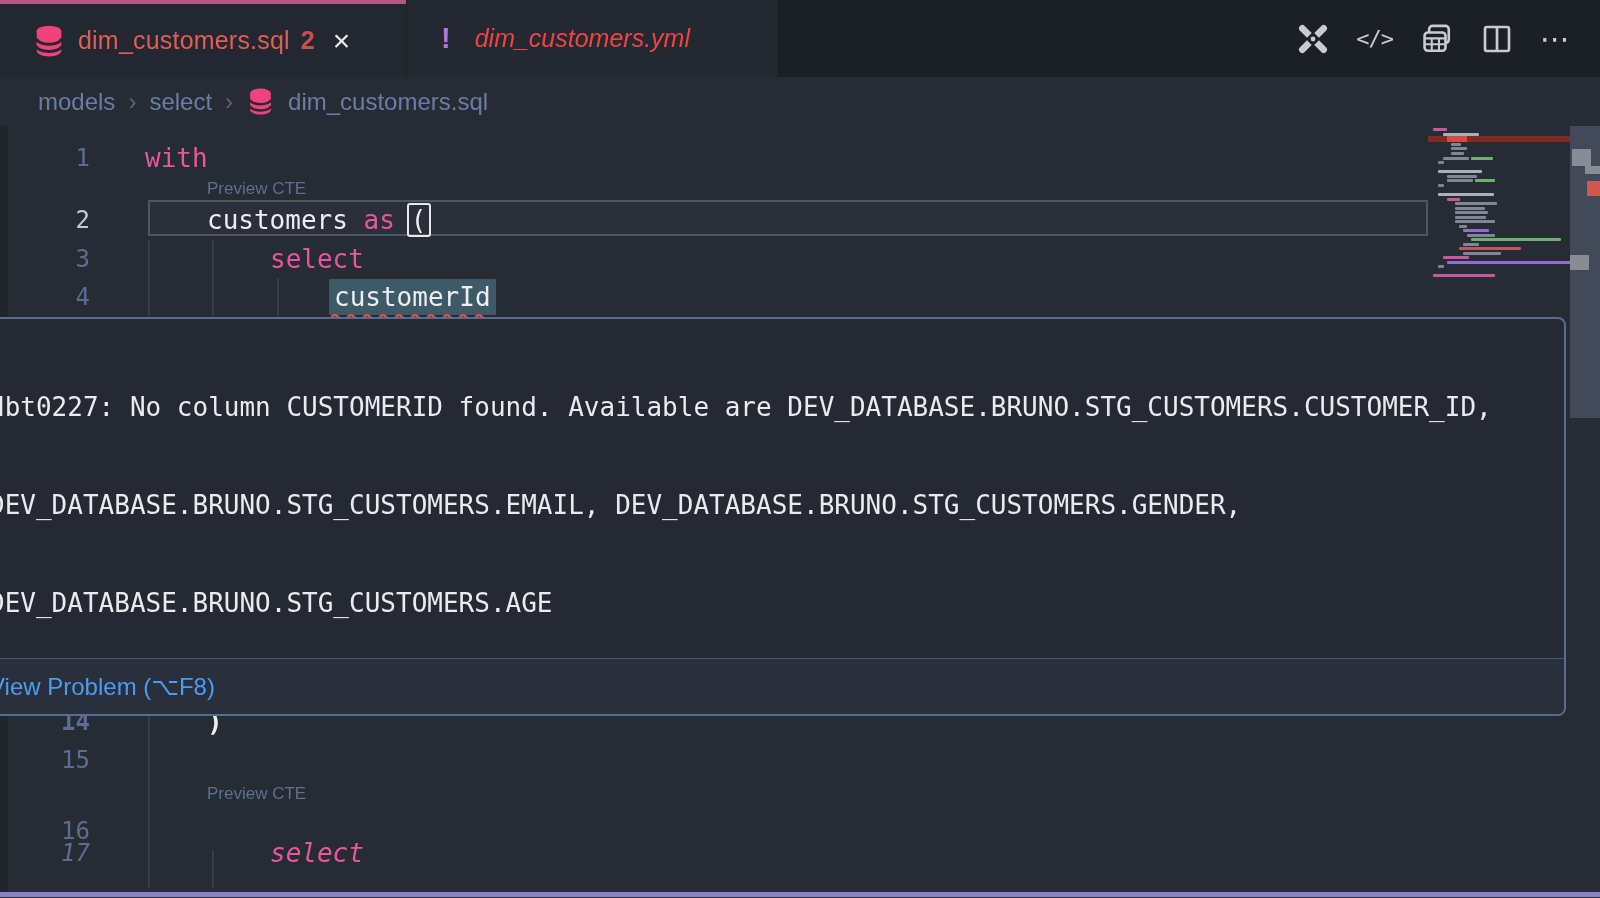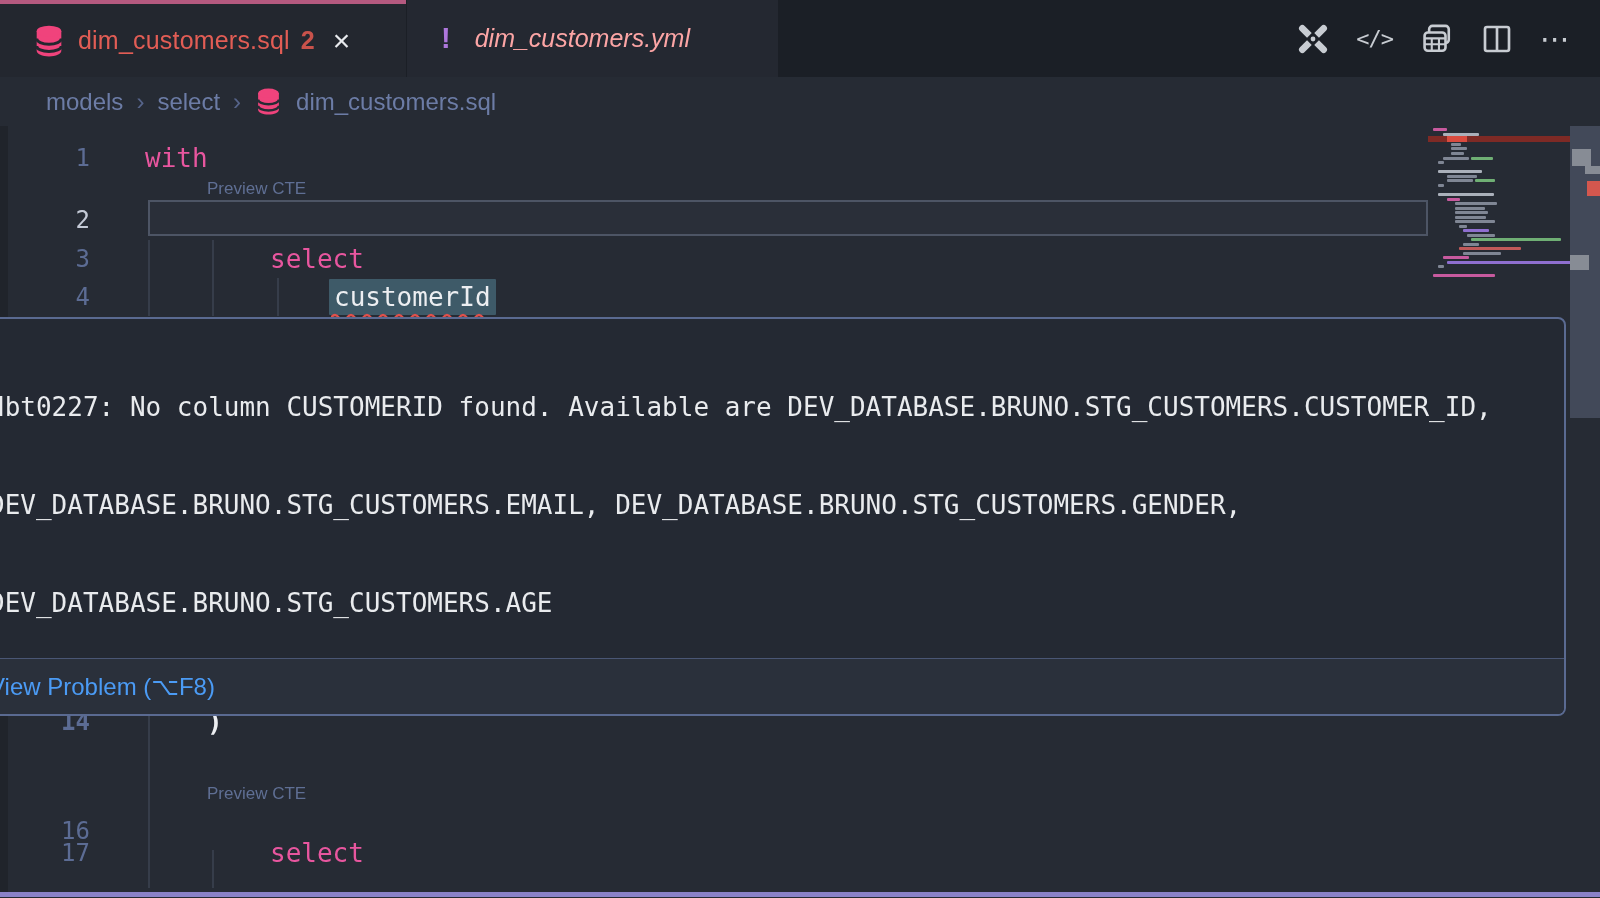--- a/index.html
+++ b/index.html
@@ -8,29 +8,29 @@
     -webkit-font-smoothing:antialiased;}
   
   #tabbar{position:absolute;left:0;top:0;width:1600px;height:77px;background:#1b1f26;}
   .tab{position:absolute;top:0;height:77px;display:flex;align-items:center;box-sizing:border-box;cursor:pointer;}
   #tab-active{left:0;width:406px;background:#23272f;border-top:4px solid #b4597f;padding-left:34px;}
   #tab-active .tab-title{color:#e25d55;font-size:25px;margin-left:14px;letter-spacing:.2px;}
   #tab-active .tab-badge{color:#c8524b;font-size:25px;font-weight:700;margin-left:11px;}
   #tab-active .tab-close{color:#e8eaee;font-size:30px;margin-left:18px;line-height:1;cursor:pointer;}
   #tab-inactive{left:407px;width:371px;background:#242831;padding-left:34px;}
   .warn-glyph{color:#ae77dc;font-size:29px;font-weight:700;}
-  #tab-inactive .tab-title{color:#fca5a5;font-size:25px;font-style:italic;margin-left:24px;}
+  #tab-inactive .tab-title{color:#ef4444;font-size:25px;font-style:italic;margin-left:24px;}
   #editor-actions{position:absolute;right:28px;top:0;height:77px;display:flex;align-items:center;gap:27px;color:#c8ccd2;}
   .act{cursor:pointer;display:flex;align-items:center;justify-content:center;}
   .act svg{display:block;}
   #code-action{font-family:"DejaVu Sans Mono",monospace;font-size:22px;letter-spacing:-1px;}
   #more-action{font-size:30px;letter-spacing:2px;color:#c8ccd2;}
   
   #breadcrumb{position:absolute;left:38px;top:77px;height:49px;display:flex;align-items:center;
-    font-size:24px;color:#6c7ca6;gap:13px;margin-left:8px;}
+    font-size:24px;color:#6c7ca6;gap:13px;}
   .crumb{cursor:pointer;}
   .crumb-sep{color:#56648a;font-size:24px;}
   #breadcrumb .db-icon{margin:0 2px;}
   
   .row{position:absolute;left:0;width:1430px;height:38px;line-height:38px;}
   .num{position:absolute;left:0;top:0;width:90px;text-align:right;
     font-family:"DejaVu Sans Mono",monospace;font-size:24px;color:#5c6c94;}
   .num.active{color:#c4cad6;}
   .code{position:absolute;left:145px;top:0;font-family:"DejaVu Sans Mono",monospace;
     font-size:26px;color:#eceef1;white-space:pre;}
@@ -137,20 +137,21 @@
   <div class="guide" style="left:212px;top:240px;height:76px;"></div>
   <div class="guide" style="left:277px;top:278px;height:38px;"></div>
 
   <div class="row" style="top:139px;">
     <span class="num">1</span>
     <span class="code"><span class="kw">with</span></span>
   </div>
   <div class="lens" style="top:176px;">Preview CTE</div>
   <div class="row" style="top:201px;">
     <span class="num active">2</span>
+    <span class="code" style="padding-left:62px;"><span>customers </span><span class="kw">as</span><span class="cursor-block">(</span></span>
   </div>
   <div class="row" style="top:240px;">
     <span class="num">3</span>
     <span class="code" style="padding-left:125px;"><span class="kw">select</span></span>
   </div>
   <div class="row" style="top:278px;">
     <span class="num">4</span>
     <span class="code" style="padding-left:184px;"><span class="err-word">customerId</span></span>
   </div>
   <span class="squiggle">
@@ -158,25 +159,28 @@
       <path d="M0 6 Q4 0 8 6 T16 6 T24 6 T32 6 T40 6 T48 6 T56 6 T64 6 T72 6 T80 6 T88 6 T96 6 T104 6 T112 6 T120 6 T128 6 T136 6 T144 6 T152 6 T160 6" stroke="#e0504b" stroke-width="2.6" fill="none"></path>
     </svg>
   </span>
 
   <div class="guide" style="left:148px;top:703px;height:185px;"></div>
   <div class="guide" style="left:212px;top:850px;height:38px;"></div>
   <div class="row" style="top:703px;font-weight:bold;">
     <span class="num">14</span>
     <span class="code" style="padding-left:62px;"><span>)</span></span>
   </div>
+  <div class="row" style="top:741px;">
+    <span class="num">15</span>
+  </div>
   <div class="lens" style="top:781px;">Preview CTE</div>
   <div class="row" style="top:812px;padding-left:9px;">
     <span class="num">16</span>
   </div>
-  <div class="row" style="top:834px;">
+  <div class="row" style="top:834px;font-style:italic;">
     <span class="num">17</span>
     <span class="code" style="padding-left:125px;"><span class="kw">select</span></span>
   </div>
 
   <div id="minimap">
       <div class="mm-bar" style="top: 8px; left: 5px; width: 14px; background: rgb(199, 90, 158);"></div>
       <div class="mm-bar" style="top: 13px; left: 15px; width: 36px; background: rgb(170, 176, 186);"></div>
       <div class="mm-bar" style="top: 23px; left: 23px; width: 10px; background: rgb(127, 134, 148);"></div>
       <div class="mm-bar" style="top: 27px; left: 23px; width: 16px; background: rgb(127, 134, 148);"></div>
       <div class="mm-bar" style="top: 32px; left: 23px; width: 13px; background: rgb(127, 134, 148);"></div>

